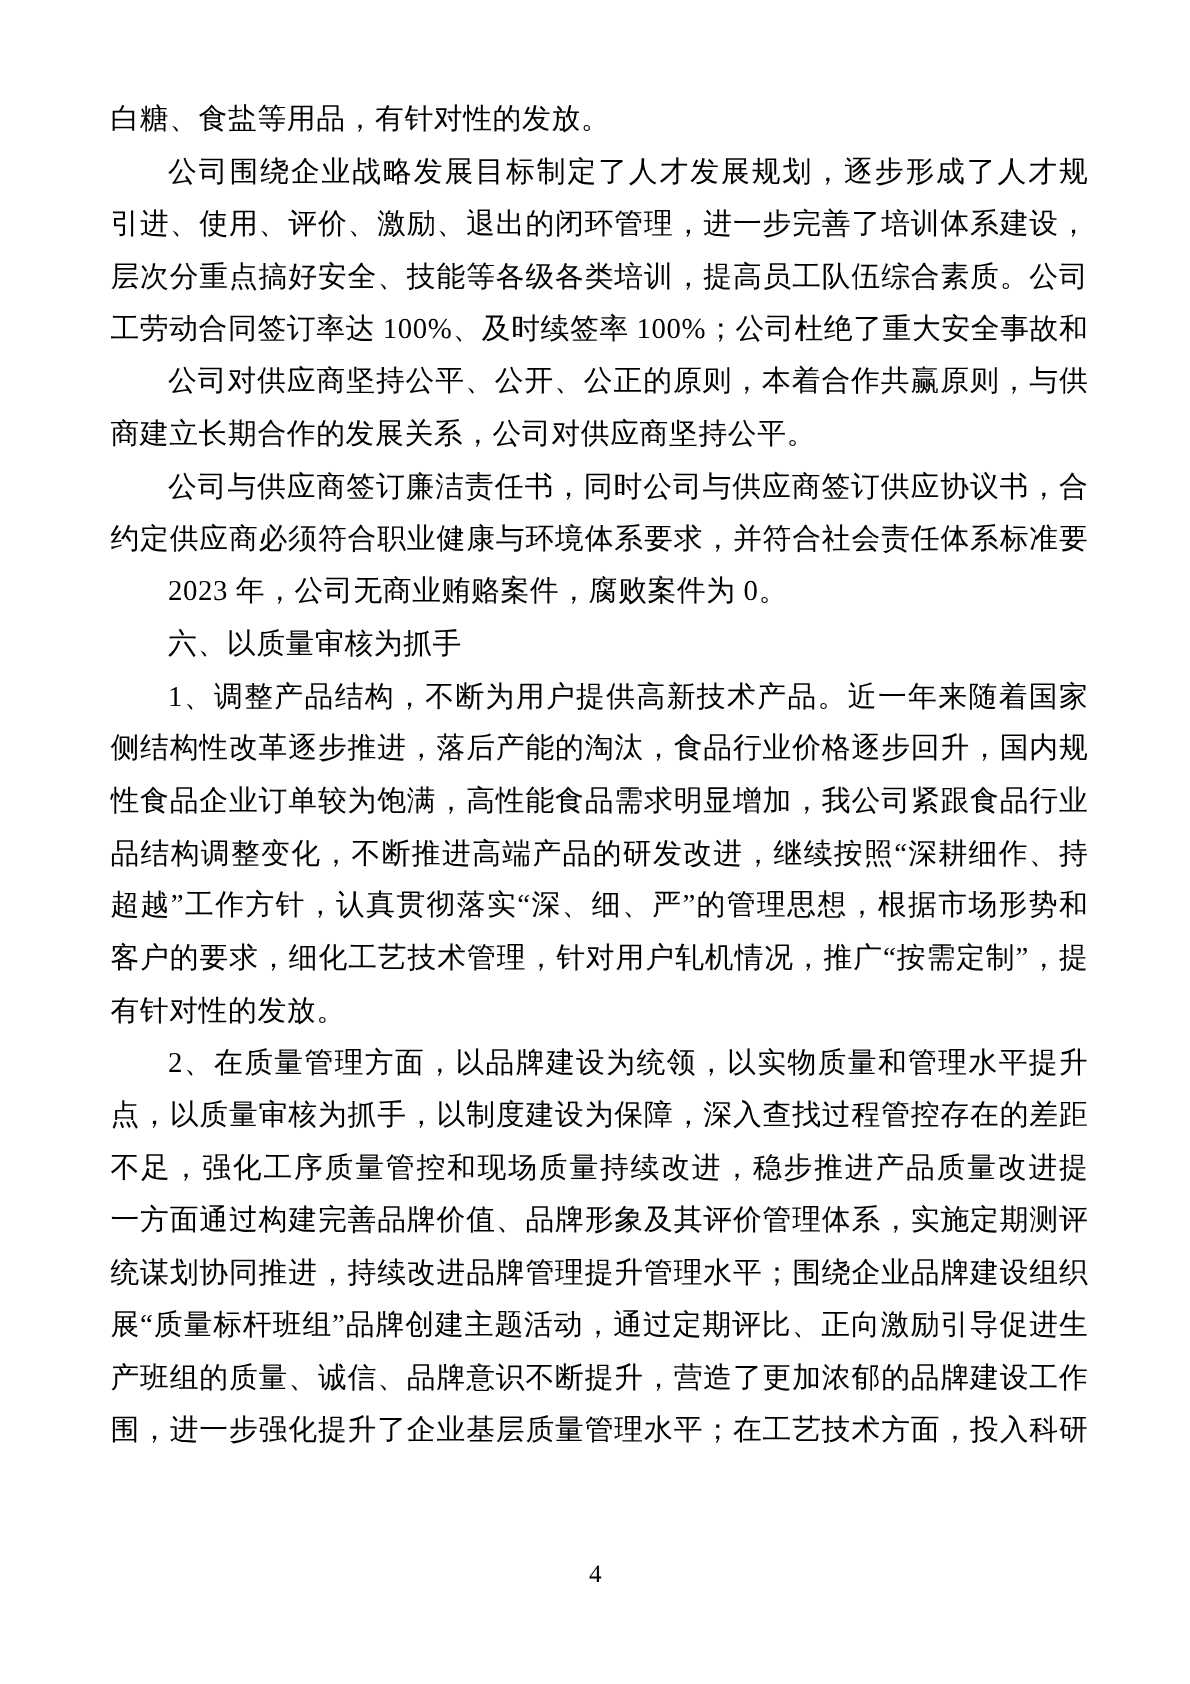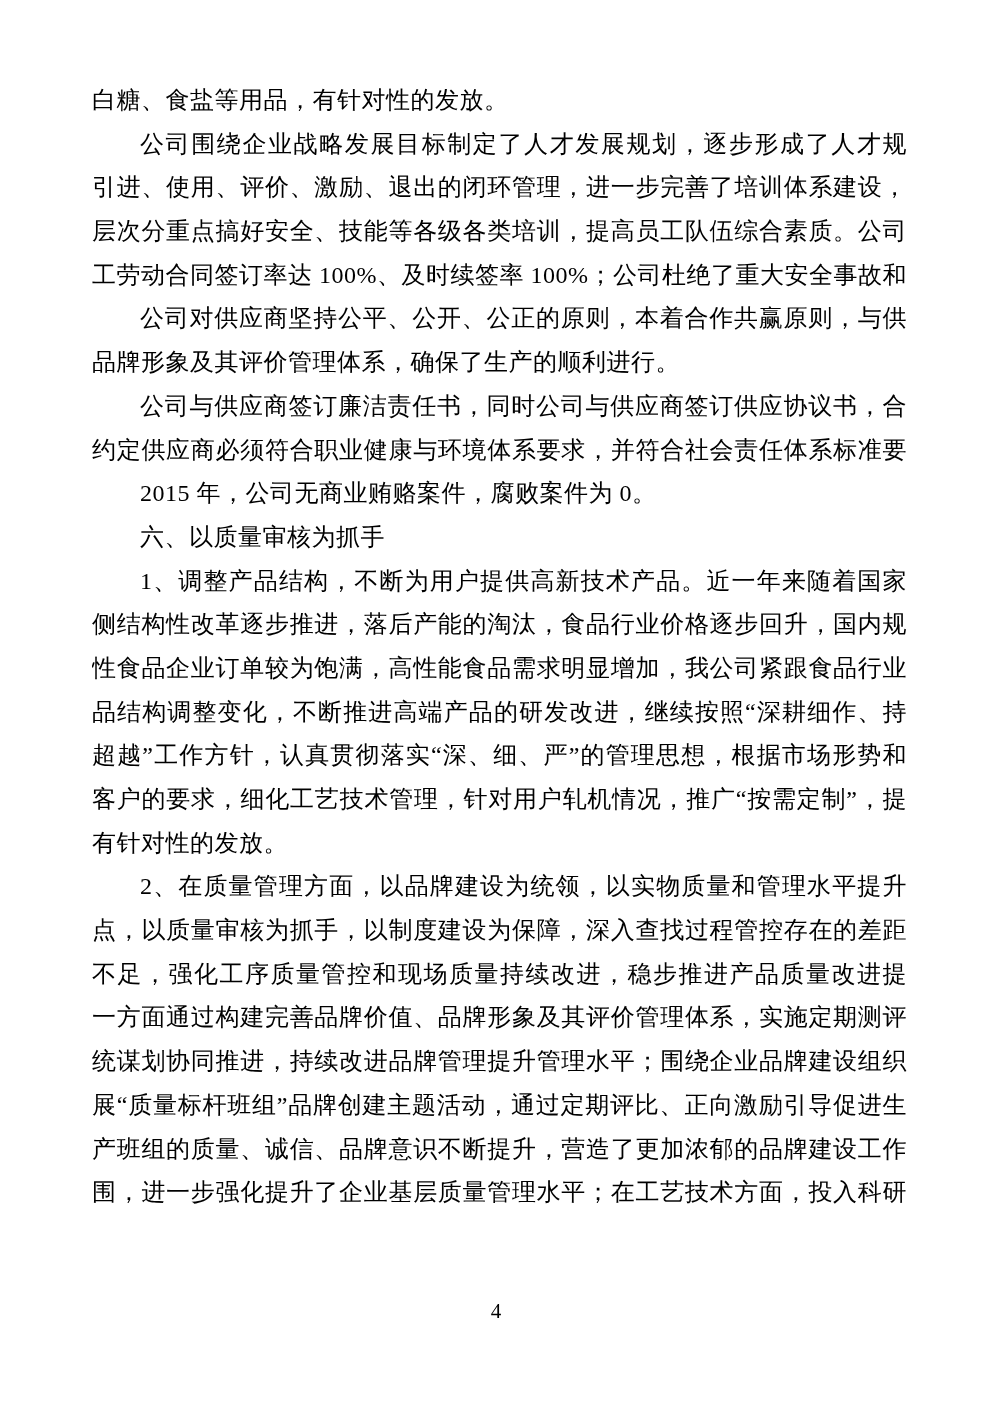--- a/index.html
+++ b/index.html
@@ -57,24 +57,24 @@
 <body>
 
 <div class="page" style="background: rgb(255, 255, 255); color: rgb(0, 0, 0);">
   <div class="doc-body">
       <div class="line">白糖、食盐等用品，有针对性的发放。</div>
       <div class="line indent fill">公司围绕企业战略发展目标制定了人才发展规划，逐步形成了人才规划、</div>
       <div class="line fill">引进、使用、评价、激励、退出的闭环管理，进一步完善了培训体系建设，分</div>
       <div class="line fill">层次分重点搞好安全、技能等各级各类培训，提高员工队伍综合素质。公司员</div>
       <div class="line fill">工劳动合同签订率达 100%、及时续签率 100%；公司杜绝了重大安全事故和人身</div>
       <div class="line indent fill">公司对供应商坚持公平、公开、公正的原则，本着合作共赢原则，与供应</div>
-      <div class="line">品牌形象及其评价管理体系，确保了生产的顺利进行。</div>
+      <div class="line">商建立长期合作的发展关系，公司对供应商坚持公平。</div>
       <div class="line indent fill">公司与供应商签订廉洁责任书，同时公司与供应商签订供应协议书，合同</div>
       <div class="line fill">约定供应商必须符合职业健康与环境体系要求，并符合社会责任体系标准要求。</div>
-      <div class="line indent">2015 年，公司无商业贿赂案件，腐败案件为 0。</div>
+      <div class="line indent">2023 年，公司无商业贿赂案件，腐败案件为 0。</div>
       <div class="line indent">六、以质量审核为抓手</div>
       <div class="line indent fill">1、调整产品结构，不断为用户提供高新技术产品。近一年来随着国家供给</div>
       <div class="line fill">侧结构性改革逐步推进，落后产能的淘汰，食品行业价格逐步回升，国内规模</div>
       <div class="line fill">性食品企业订单较为饱满，高性能食品需求明显增加，我公司紧跟食品行业产</div>
       <div class="line fill">品结构调整变化，不断推进高端产品的研发改进，继续按照“深耕细作、持续</div>
       <div class="line fill">超越”工作方针，认真贯彻落实“深、细、严”的管理思想，根据市场形势和</div>
       <div class="line fill">客户的要求，细化工艺技术管理，针对用户轧机情况，推广“按需定制”，提高</div>
       <div class="line">有针对性的发放。</div>
       <div class="line indent fill">2、在质量管理方面，以品牌建设为统领，以实物质量和管理水平提升为重</div>
       <div class="line fill">点，以质量审核为抓手，以制度建设为保障，深入查找过程管控存在的差距和</div>

